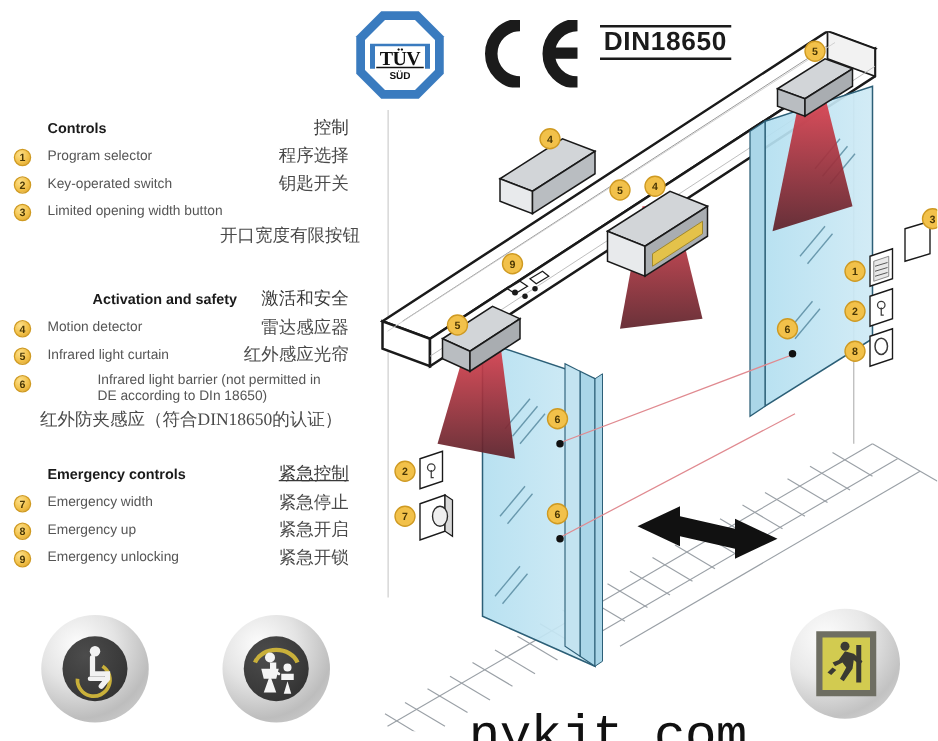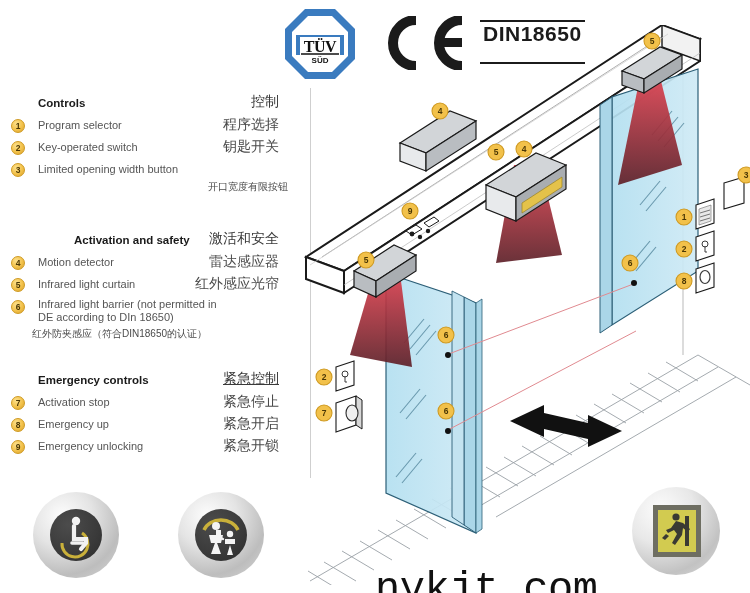--- a/index.html
+++ b/index.html
@@ -13,44 +13,44 @@
   #root{position:absolute;left:0;top:0;width:750px;height:593px;}
 
   
   .certs{position:absolute;left:284px;top:6px;width:300px;height:74px;}
   .tuv{position:absolute;left:0px;top:2px;width:72px;height:72px;}
   .ce{position:absolute;left:94px;top:10px;width:88px;height:54px;}
   .din{position:absolute;left:196px;top:14px;}
   .din-text{
     font-size:21px;font-weight:bold;color:#1b1b1b;letter-spacing:0.5px;
     border-top:2px solid #1b1b1b;border-bottom:2px solid #1b1b1b;
-    padding:1px 3px 17px 3px;line-height:22px;font-family:"Liberation Sans",sans-serif;
+    padding:1px 3px 1px 3px;line-height:22px;font-family:"Liberation Sans",sans-serif;
   }
 
   
   .legend{position:absolute;left:0px;top:88px;width:312px;height:390px;}
   .lg-group{position:absolute;left:0;width:312px;}
   .lg-head{position:absolute;font-size:11.5px;font-weight:bold;color:#1a1a1a;}
   .lg-head-en{left:38px;}
   .lg-head-cn{right:33px;text-align:right;font-size:14px;font-weight:normal;color:#3a3a3a;}
   .lg-row{position:absolute;left:0;width:312px;height:18px;}
   .badge{
     position:absolute;left:11px;top:1px;width:14px;height:14px;border-radius:50%;
     background:radial-gradient(circle at 35% 30%,#fde08a 0%,#f2c14a 55%,#d9a12c 100%);
     border:1px solid #cf9a22;
     color:#4a3705;font-size:8.5px;font-weight:bold;
     display:flex;align-items:center;justify-content:center;line-height:1;
     box-sizing:border-box;
   }
   .lg-en{position:absolute;left:38px;top:1px;font-size:11px;color:#555;white-space:nowrap;}
-  .lg-en.w2{white-space:normal;width:185px;line-height:12.5px;top:-1px;}
+  .lg-en.w2{white-space:normal;width:185px;line-height:12.5px;top:-1px;margin-left:40px;}
   .lg-cn{position:absolute;right:33px;top:-2px;font-size:14px;color:#4a4a4a;
          text-align:right;white-space:nowrap;font-family:"DejaVu Sans",sans-serif;}
-  .lg-cn-wide{position:absolute;right:24px;font-size:10px;color:#4a4a4a;white-space:nowrap;
-         font-family:Liberation Sans, sans-serif;}
+  .lg-cn-wide{position:absolute;right:24px;font-size:14px;color:#4a4a4a;white-space:nowrap;
+         font-family:Liberation Serif, serif;}
 
   .divider{position:absolute;left:310px;top:88px;width:1px;height:390px;background:#cfcfcf;}
 
   
   .pbadge{position:absolute;width:86px;height:86px;border-radius:50%;
     background:radial-gradient(circle at 34% 28%,#fdfdfd 0%,#e4e4e4 36%,#bdbdbd 70%,#d8d8d8 100%);
   }
   .pbadge .inner{position:absolute;left:17px;top:17px;width:52px;height:52px;border-radius:50%;
     background:radial-gradient(circle at 35% 30%,#4c4c4c 0%,#3a3a3a 60%,#2b2b2b 100%);
     overflow:hidden;}
@@ -146,21 +146,21 @@
         <div class="lg-cn-wide" style="top:28px;left:32px;right:auto;">红外防夹感应（符合DIN18650的认证）</div>
       </div>
     </div>
 
     <div class="lg-group" style="top:282px;">
       <div class="lg-head lg-head-en" style="top:4px;">Emergency controls</div>
       <div class="lg-head lg-head-cn" style="top:0px;text-decoration:underline;">紧急控制</div>
 
       <div class="lg-row" style="top:25px;">
         <div class="badge">7</div>
-        <div class="lg-en">Activation stop</div>
+        <div class="lg-en">Emergency width</div>
         <div class="lg-cn">紧急停止</div>
       </div>
 
       <div class="lg-row" style="top:47px;">
         <div class="badge">8</div>
         <div class="lg-en">Emergency up</div>
         <div class="lg-cn">紧急开启</div>
       </div>
 
       <div class="lg-row" style="top:69px;">

